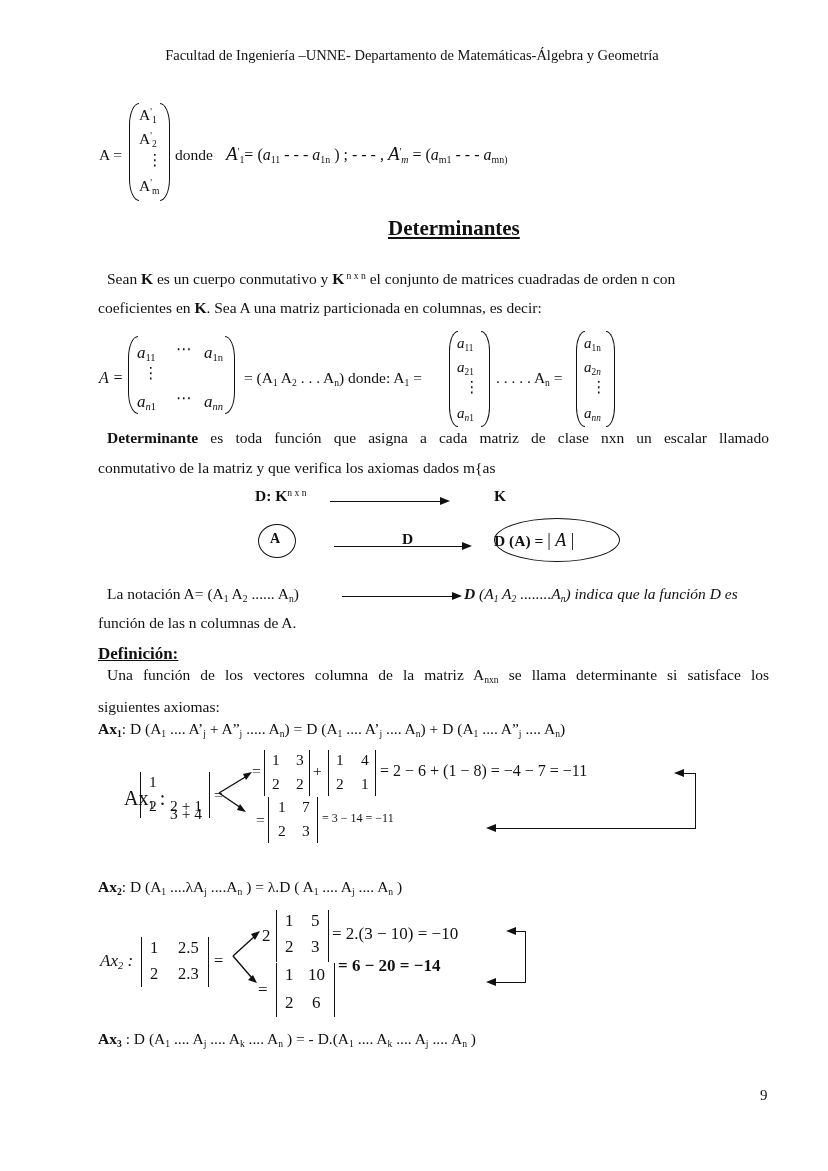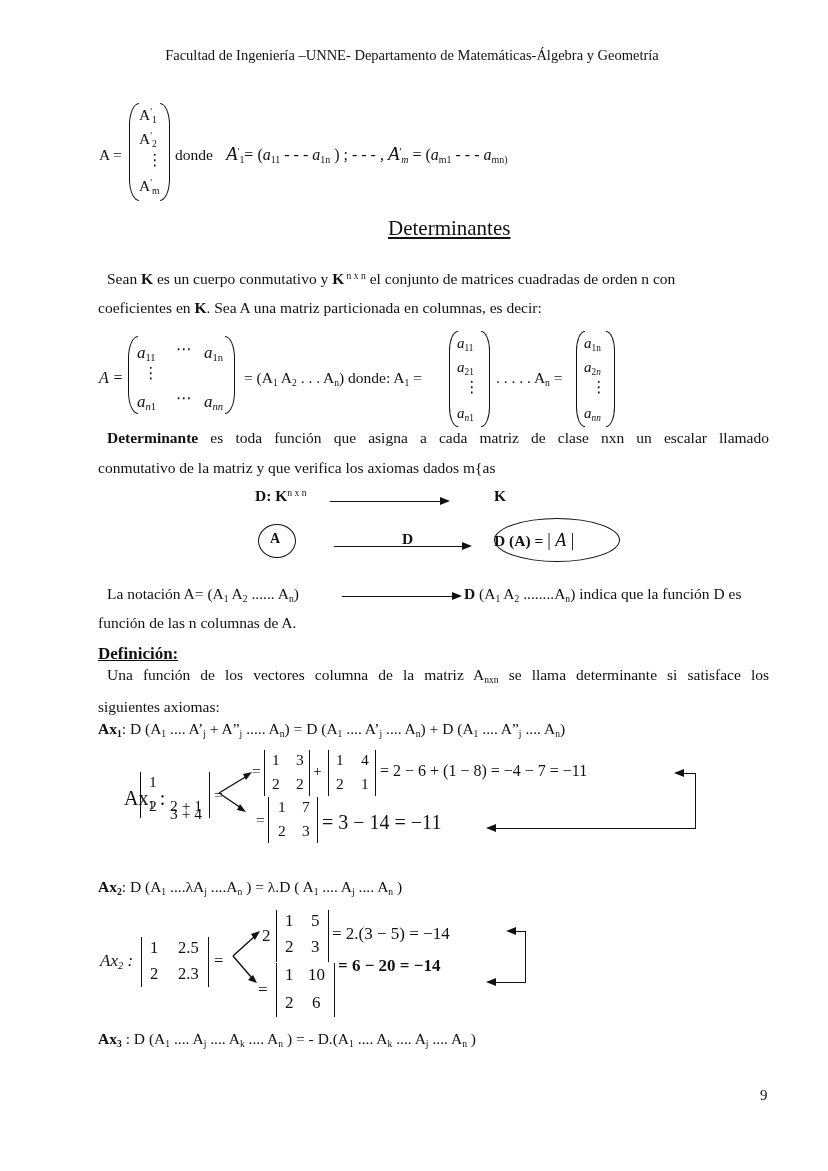--- a/index.html
+++ b/index.html
@@ -4,21 +4,21 @@
 <style>
   html, body { margin: 0; padding: 0; background: #ffffff; }
   body { width: 828px; height: 1171px; position: relative; overflow: hidden;
          font-family: "Liberation Serif", serif; color: #111; font-size: 15.5px; }
   .abs { position: absolute; white-space: nowrap; }
   .header { font-size: 14.5px; left: 0; width: 824px; text-align: center; top: 47px; }
   .it { font-style: italic; }
   .b { font-weight: bold; }
   sub { font-size: 0.62em; vertical-align: -0.3em; line-height: 0; }
   sup { font-size: 0.62em; vertical-align: 0.55em; line-height: 0; }
-  .title { font-size: 21px; font-weight: normal; text-decoration: underline; }
+  .title { font-size: 21px; font-weight: bold; text-decoration: underline; }
   .subtitle { font-size: 17px; font-weight: bold; text-decoration: underline; }
   .paren { position: absolute; border: 1.3px solid #111; border-radius: 50%/12px; }
   .pl { border-right: none; border-top-right-radius: 0; border-bottom-right-radius: 0; }
   .pr { border-left: none; border-top-left-radius: 0; border-bottom-left-radius: 0; }
   .pl { border-radius: 10px 0 0 10px / 22px 0 0 22px; }
   .pr { border-radius: 0 10px 10px 0 / 0 22px 22px 0; }
   .vbar { position: absolute; width: 0; border-left: 1.3px solid #111; }
   .line { position: absolute; height: 0; border-top: 1.5px solid #111; }
   .vline { position: absolute; width: 0; border-left: 1.5px solid #111; }
   .arrowhead-r { position: absolute; width: 0; height: 0; border-top: 4px solid transparent;
@@ -104,21 +104,21 @@
   <div class="line" style="left:334px;top:546px;width:130px;"></div>
   <div class="arrowhead-r" style="left:462px;top:542px;"></div>
   <div class="abs b" style="left:402px;top:530px;">D</div>
   <div class="circle" style="left:494px;top:518px;width:124px;height:42px;"></div>
   <div class="abs b" style="left:494px;top:530px;">D (A) = <span style="font-weight:normal;font-size:18px;">| <i>A</i> |</span></div>
 </div>
 
 <div class="abs" style="left:107px;top:585px;">La notación A= (A<sub>1</sub> A<sub>2</sub> ...... A<sub>n</sub>)</div>
 <div class="line" style="left:342px;top:596px;width:112px;"></div>
 <div class="arrowhead-r" style="left:452px;top:592px;"></div>
-<div class="abs" style="left:464px;top:585px;"><b>D</b> (A<sub>1</sub> A<sub>2</sub> ........A<sub>n</sub>)  indica que la función D es</div>
+<div class="abs" style="left:464px;top:585px;font-style:italic;"><b>D</b> (A<sub>1</sub> A<sub>2</sub> ........A<sub>n</sub>)  indica que la función D es</div>
 <div class="abs" style="left:98px;top:614px;">función de las n columnas de A.</div>
 
 <div class="abs subtitle" style="left:98px;top:644px;">Definición:</div>
 <div class="abs" style="left:107px;top:666px;width:662px;white-space:normal;text-align:justify;text-align-last:justify;">Una función de los vectores columna de la matriz A<sub>nxn</sub> se llama determinante si satisface los</div>
 <div class="abs" style="left:98px;top:698px;">siguientes axiomas:</div>
 
 <div class="abs" style="left:98px;top:720px;"><b>Ax<sub>1</sub></b>: D (A<sub>1</sub> .... A’<sub>j</sub> + A”<sub>j</sub> ..... A<sub>n</sub>) = D (A<sub>1</sub> .... A’<sub>j</sub> .... A<sub>n</sub>) + D (A<sub>1</sub> .... A”<sub>j</sub> .... A<sub>n</sub>)</div>
 
 <div>
   <div class="abs" style="left:100px;top:787px;font-size:20px;margin-left:24px;">Ax<sub>1</sub> :</div>
@@ -151,21 +151,21 @@
   <div class="vbar" style="left:375px;top:750px;height:46px;"></div>
   <div class="abs" style="left:380px;top:762px;font-size:16px;">= 2 − 6 + (1 − 8) = −4 − 7 = −11</div>
 
   <div class="abs" style="left:256px;top:811px;">=</div>
   <div class="vbar" style="left:268px;top:797px;height:46px;"></div>
   <div class="abs" style="left:278px;top:798px;">1</div>
   <div class="abs" style="left:302px;top:798px;">7</div>
   <div class="abs" style="left:278px;top:822px;">2</div>
   <div class="abs" style="left:302px;top:822px;">3</div>
   <div class="vbar" style="left:317px;top:797px;height:46px;"></div>
-  <div class="abs" style="left:322px;top:811px;font-size:20px;text-align:right;">= 3 − 14 = −11</div>
+  <div class="abs" style="left:322px;top:811px;font-size:12px;text-align:right;">= 3 − 14 = −11</div>
 
   <div class="line" style="left:680px;top:773px;width:16px;"></div>
   <div class="arrowhead-l" style="left:674px;top:769px;"></div>
   <div class="vline" style="left:695px;top:773px;height:56px;"></div>
   <div class="line" style="left:492px;top:828px;width:204px;"></div>
   <div class="arrowhead-l" style="left:486px;top:824px;"></div>
 </div>
 
 <div class="abs" style="left:98px;top:878px;"><b>Ax<sub>2</sub></b>: D (A<sub>1</sub> ....λA<sub>j</sub> ....A<sub>n</sub> )  = λ.D ( A<sub>1</sub> .... A<sub>j</sub> .... A<sub>n</sub> )</div>
 
@@ -184,21 +184,21 @@
     <line x1="233" y1="956" x2="252" y2="978" stroke="#111" stroke-width="1.4"></line>
     <polygon points="257,983 248,980 253,975" fill="#111"></polygon>
   </svg>
   <div class="abs" style="left:262px;top:926px;font-size:17px;">2</div>
   <div class="vbar" style="left:276px;top:910px;height:52px;"></div>
   <div class="abs" style="left:285px;top:911px;font-size:17px;">1</div>
   <div class="abs" style="left:311px;top:911px;font-size:17px;">5</div>
   <div class="abs" style="left:285px;top:937px;font-size:17px;">2</div>
   <div class="abs" style="left:311px;top:937px;font-size:17px;">3</div>
   <div class="vbar" style="left:328px;top:910px;height:52px;"></div>
-  <div class="abs" style="left:332px;top:924px;font-size:17px;">= 2.(3 − 5) = −14</div>
+  <div class="abs" style="left:332px;top:924px;font-size:17px;">= 2.(3 − 10) = −10</div>
 
   <div class="abs" style="left:258px;top:980px;font-size:17px;">=</div>
   <div class="vbar" style="left:276px;top:963px;height:54px;"></div>
   <div class="abs" style="left:285px;top:965px;font-size:17px;">1</div>
   <div class="abs" style="left:308px;top:965px;font-size:17px;">10</div>
   <div class="abs" style="left:285px;top:993px;font-size:17px;">2</div>
   <div class="abs" style="left:312px;top:993px;font-size:17px;">6</div>
   <div class="vbar" style="left:334px;top:963px;height:54px;"></div>
   <div class="abs" style="left:338px;top:956px;font-size:17px;font-weight:bold;">= 6 − 20 = −14</div>
 

